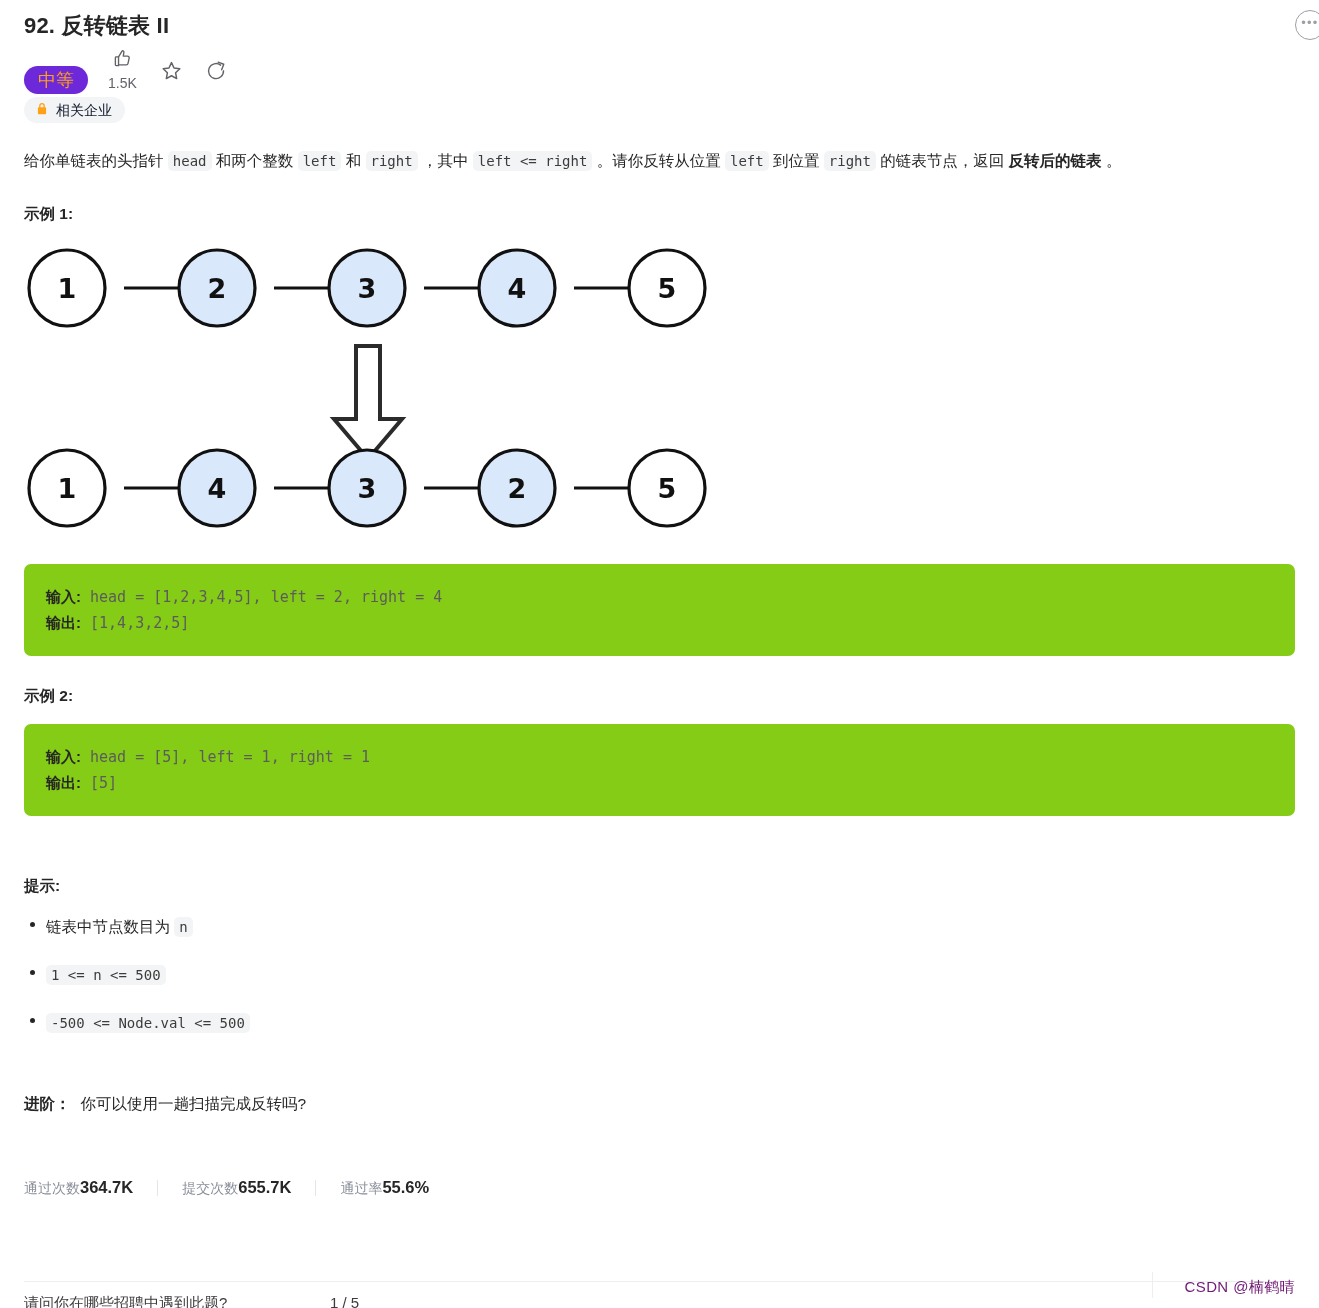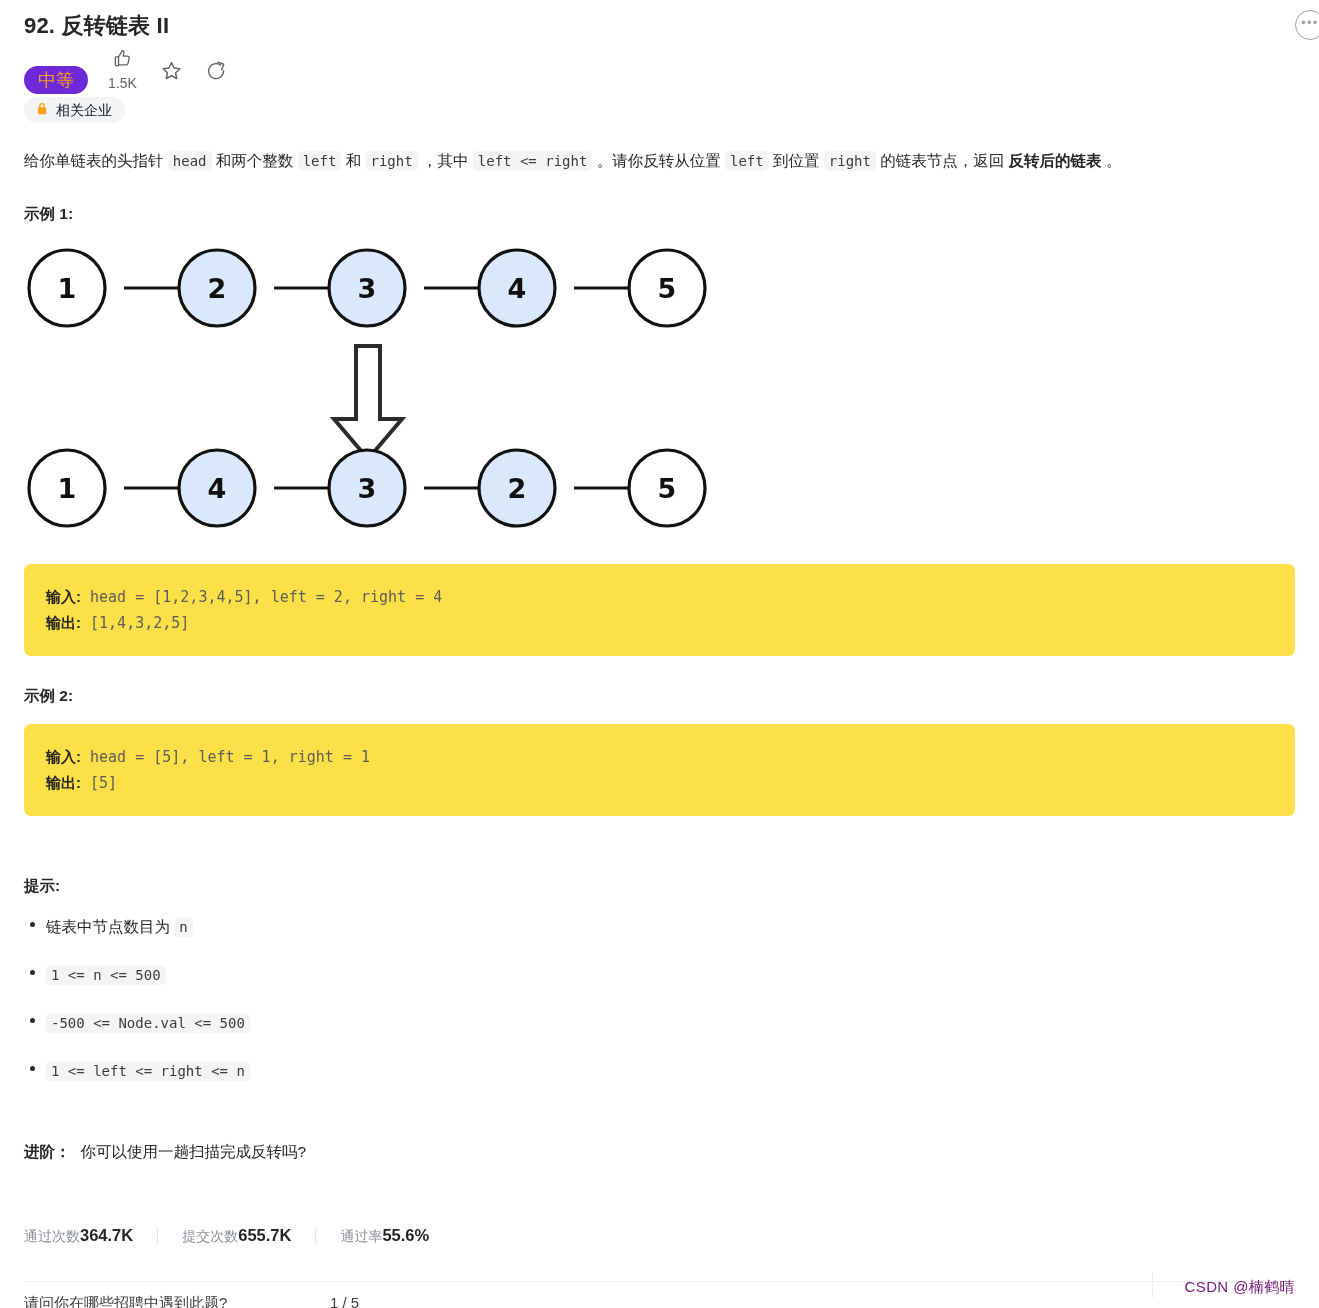--- a/index.html
+++ b/index.html
@@ -123,21 +123,21 @@
     font-weight: 700;
     margin-top: 30px;
     color: #262626;
   }
 
   
   .diagram { margin-top: 18px; }
 
   
   pre.sample {
-    background: #fde047;
+    background: #84cc16;
     border-radius: 7px;
     margin: 17px 0 0 0;
     padding: 20px 22px;
     font-family: "DejaVu Sans Mono", "Liberation Mono", monospace;
     font-size: 15px;
     line-height: 26px;
     color: #5c5c5c;
     white-space: pre;
   }
   pre.sample b {
@@ -369,21 +369,20 @@
   <div class="ex-heading">示例 2:</div>
 
   <pre class="sample"><b>输入:</b><span> head = [5], left = 1, right = 1</span>
 <b>输出:</b><span> [5]</span></pre>
 
   <div class="hints-heading">提示:</div>
   <ul class="hints">
     <li><span>链表中节点数目为 </span><code>n</code></li>
     <li><span></span><code>1 &lt;= n &lt;= 500</code></li>
     <li><span></span><code>-500 &lt;= Node.val &lt;= 500</code></li>
-    <li><span></span><code>1 &lt;= left &lt;= right &lt;= n</code></li>
   </ul>
 
   <div class="followup"><b>进阶：</b><span class="gap"></span><span>你可以使用一趟扫描完成反转吗?</span></div>
 
   <div class="stats">
     <div class="stat">
       <span>通过次数</span>
       <span class="val">364.7K</span>
     </div>
     <div class="divider"></div>

